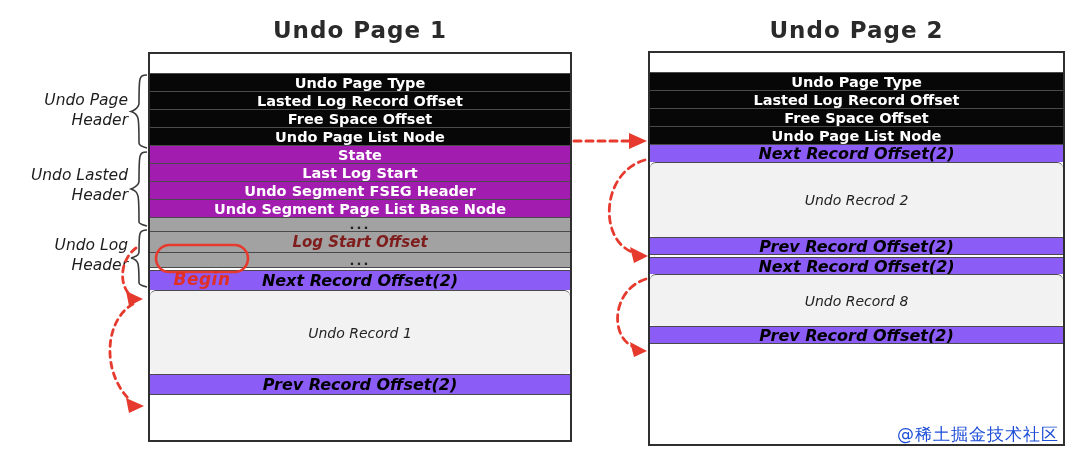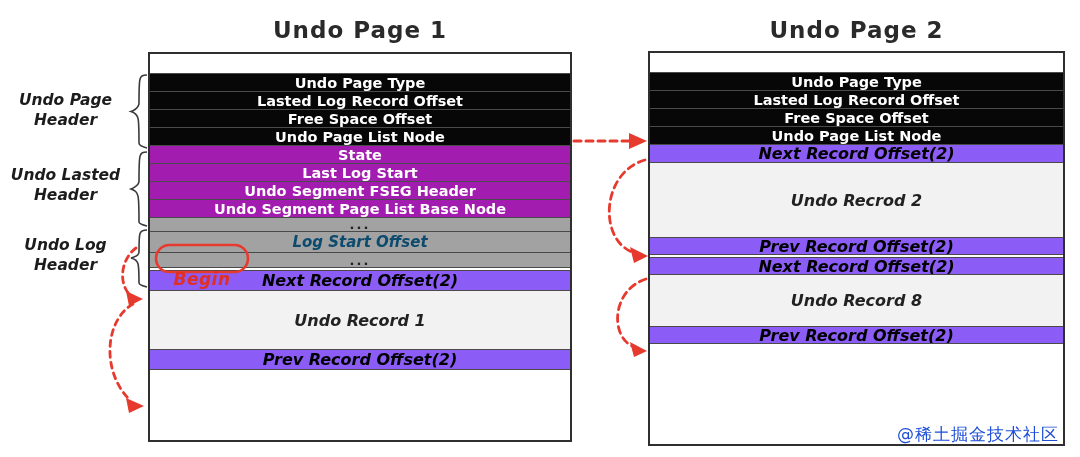--- a/index.html
+++ b/index.html
@@ -7,45 +7,45 @@
   .canvas { position:relative; width:1080px; height:457px; background:#ffffff; overflow:hidden; }
 
   .page-title {
     position:absolute; height:32px; display:flex; align-items:center; justify-content:center;
     font-size:23px; font-weight:bold; color:#2a2a2a; letter-spacing:1px;
   }
   .title-1 { left:148px; top:14px; width:424px; }
   .title-2 { left:648px; top:14px; width:417px; }
 
   .side-label {
-    position:absolute; left:3px; width:125px; text-align:center;
-    font-style:italic; font-weight:700; font-size:15.5px; color:#1c1c1c; line-height:1.3;
+    position:absolute; left:3px; width:125px; text-align:right;
+    font-style:italic; font-weight:400; font-size:15.5px; color:#1c1c1c; line-height:1.3;
   }
 
   .page {
     position:absolute; border:2px solid #2f2f2f; background:#ffffff;
     display:flex; flex-direction:column;text-align:right;
   }
   .page-1 { left:148px; top:52px; width:424px; height:390px; }
   .page-2 { left:648px; top:51px; width:417px; height:395px; }
 
   .row {
     flex:0 0 auto; display:flex; align-items:center; justify-content:center;
     border-top:1.5px solid #4a4a4a; overflow:hidden; white-space:nowrap;
   }
   .row:first-child { border-top:none; }
   .r-blank  { background:#ffffff; }
   .r-black  { background:#070707; color:#ffffff; font-size:14.5px; font-weight:600; height:18px; }
   .r-dark   { background:#a21caf; color:#ffffff; font-size:14.5px; font-weight:600; height:18px; }
-  .r-mid    { background:#a2a2a2; color:#0c4a6e; }
+  .r-mid    { background:#a2a2a2; color:#7f1d1d; }
   .r-dots   { font-size:13px; font-weight:bold; letter-spacing:2px; color:#222222; }
   .r-logstart { font-size:15px; font-style:italic; font-weight:600; }
   .r-gap    { background:#ffffff; height:3px; }
   .r-light  { background:#8b5cf6; color:#000000; font-size:16px; font-style:italic; font-weight:bold; }
-  .r-record { background:#f2f2f2; color:#222222; font-size:16px; font-style:italic; font-weight:700; }
+  .r-record { background:#f2f2f2; color:#222222; font-size:14px; font-style:italic; font-weight:400;border-radius:6px; }
   .r-grow   { flex:1 1 auto; }
 
   .overlay { position:absolute; left:0; top:0; pointer-events:none; }
 
   .begin-label {
     position:absolute; left:156px; top:246px; width:92px; height:26px;
     display:flex; align-items:center; justify-content:center;
     color:#e02f25; font-size:17px; font-weight:bold; font-style:italic; letter-spacing:0.5px;margin-top:20px;
   }
 
@@ -79,21 +79,21 @@
     <div class="row r-dark">Undo Segment FSEG Header</div>
     <div class="row r-dark">Undo Segment Page List Base Node</div>
 
     <div class="row r-mid r-dots" style="height:14px;">...</div>
     <div class="row r-mid r-logstart" style="height:21px;">Log Start Offset</div>
     <div class="row r-mid r-dots" style="height:15px;">...</div>
 
     <div class="row r-gap"></div>
 
     <div class="row r-light" style="height:20px;">Next Record Offset(2)</div>
-    <div class="row r-record" style="height:59px;">Undo Record 1</div>
+    <div class="row r-record" style="height:84px;">Undo Record 1</div>
     <div class="row r-light" style="height:20px;">Prev Record Offset(2)</div>
 
     <div class="row r-blank r-grow"></div>
   </div>
 
   <div class="page page-2">
     <div class="row r-blank" style="height:19px;"></div>
 
     <div class="row r-black">Undo Page Type</div>
     <div class="row r-black">Lasted Log Record Offset</div>

